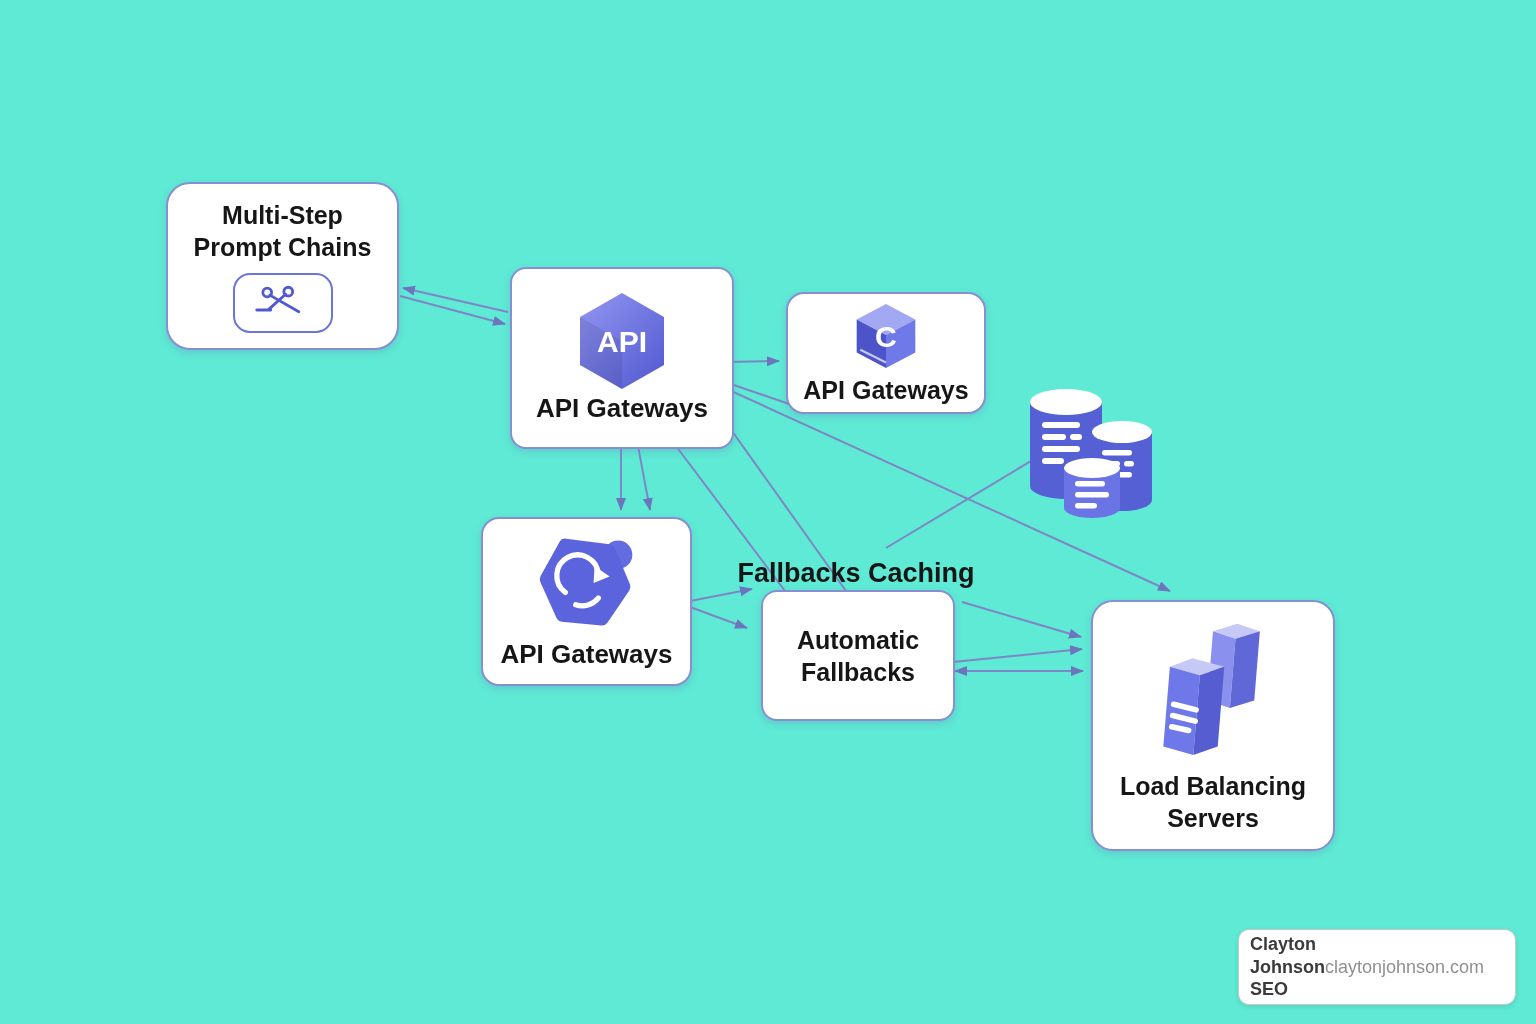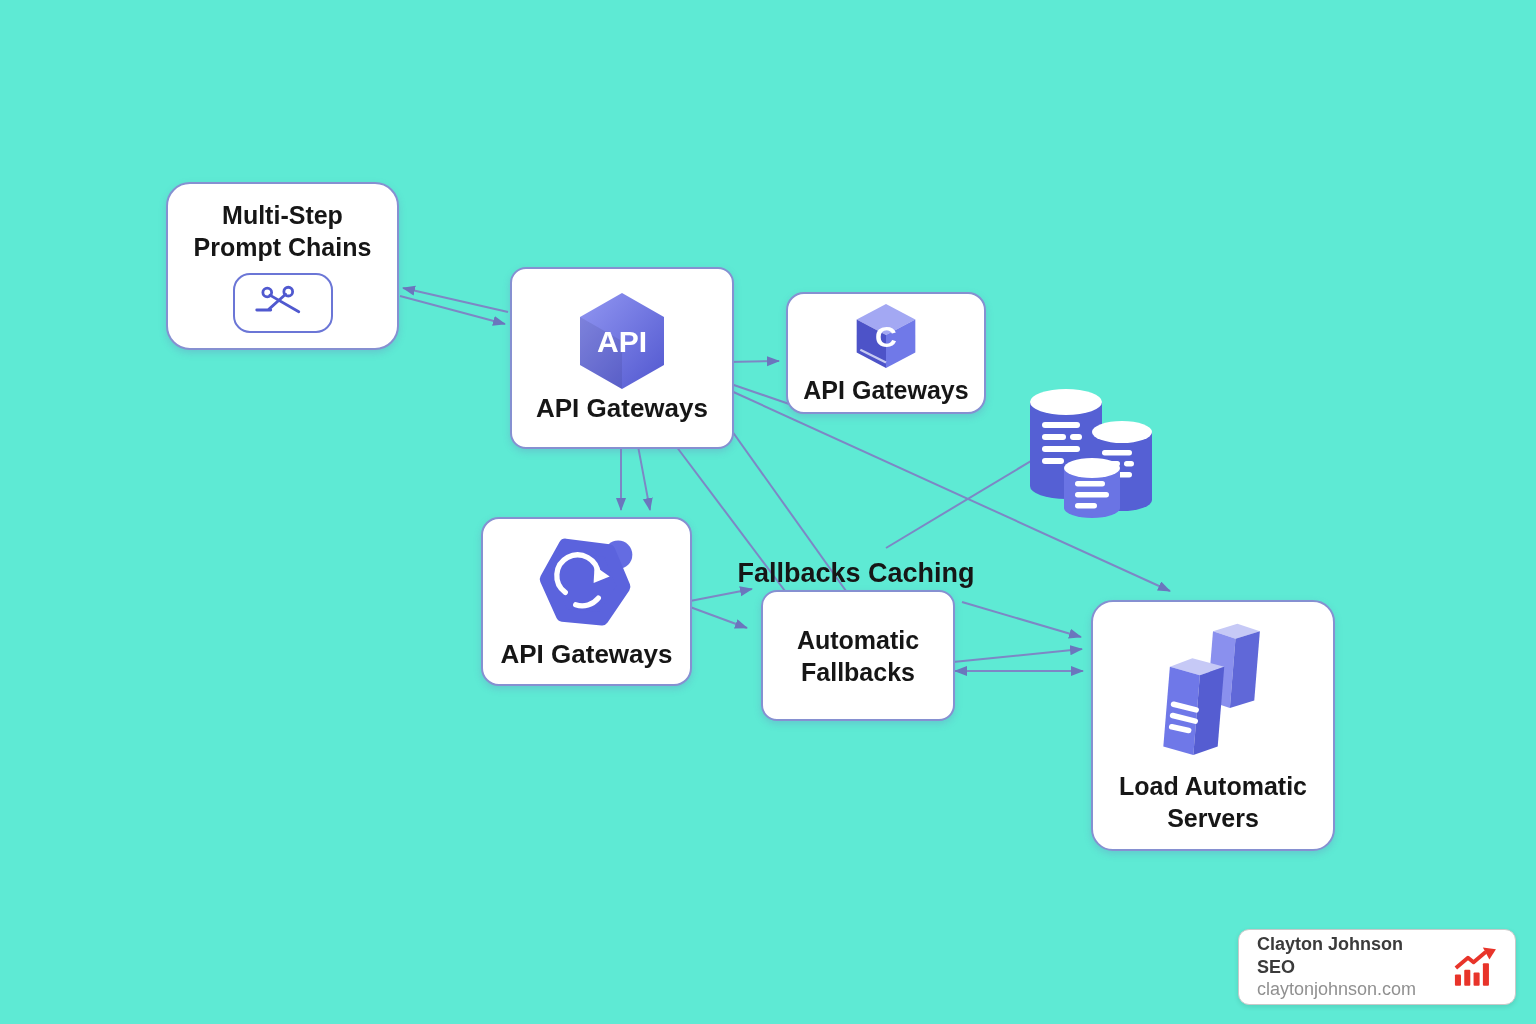--- a/index.html
+++ b/index.html
@@ -59,21 +59,21 @@
   #databases{position:absolute;left:1028px;top:382px;width:126px;height:144px;}
 
   
   #badge{
     position:absolute;left:1238px;top:929px;width:278px;height:76px;
     background:#ffffff;border:1.5px solid #c9c9c9;border-radius:11px;
     box-shadow:0 2px 5px rgba(0,0,0,.10);
     display:flex;align-items:center;justify-content:flex-end;gap:13px;
     padding:0 18px;box-sizing:border-box;
   }
-  .badge-text{display:flex;flex-direction:column;align-items:flex-start;line-height:1.25;}
+  .badge-text{display:flex;flex-direction:row;align-items:center;line-height:1.25;}
   .badge-title{font-size:18px;font-weight:bold;color:#3b3b3b;}
   .badge-domain{font-size:18px;color:#909090;}
 </style>
 </head>
 <body>
 
 <div id="canvas">
 
   <svg class="edges" width="1536" height="1024">
     <defs>
@@ -172,21 +172,21 @@
 
       <polygon points="34,52 58,43 92,52 66,61" fill="#c6c9f6"></polygon>
       <polygon points="34,52 66,61 59,146 27,137" fill="#6f78e8"></polygon>
       <polygon points="66,61 92,52 85,137 59,146" fill="#555dd1"></polygon>
       <g stroke="#ffffff" stroke-width="6" stroke-linecap="round">
         <line x1="38" y1="92" x2="62" y2="98"></line>
         <line x1="37" y1="104" x2="61" y2="110"></line>
         <line x1="36" y1="116" x2="54" y2="120"></line>
       </g>
     </svg>
-    <div class="label">Load Automatic Servers</div>
+    <div class="label">Load Balancing Servers</div>
   </div>
 
   <svg id="databases" viewBox="0 0 126 144">
 
     <path d="M2,20 V104 A36 13 0 0 0 74 104 V20 Z" fill="#5560d4"></path>
     <ellipse cx="38" cy="20" rx="36" ry="13" fill="#ffffff"></ellipse>
     <g fill="#ffffff">
       <rect x="14" y="40" width="38" height="6" rx="3"></rect>
       <rect x="14" y="52" width="24" height="6" rx="3"></rect>
         <rect x="42" y="52" width="12" height="6" rx="3"></rect>

